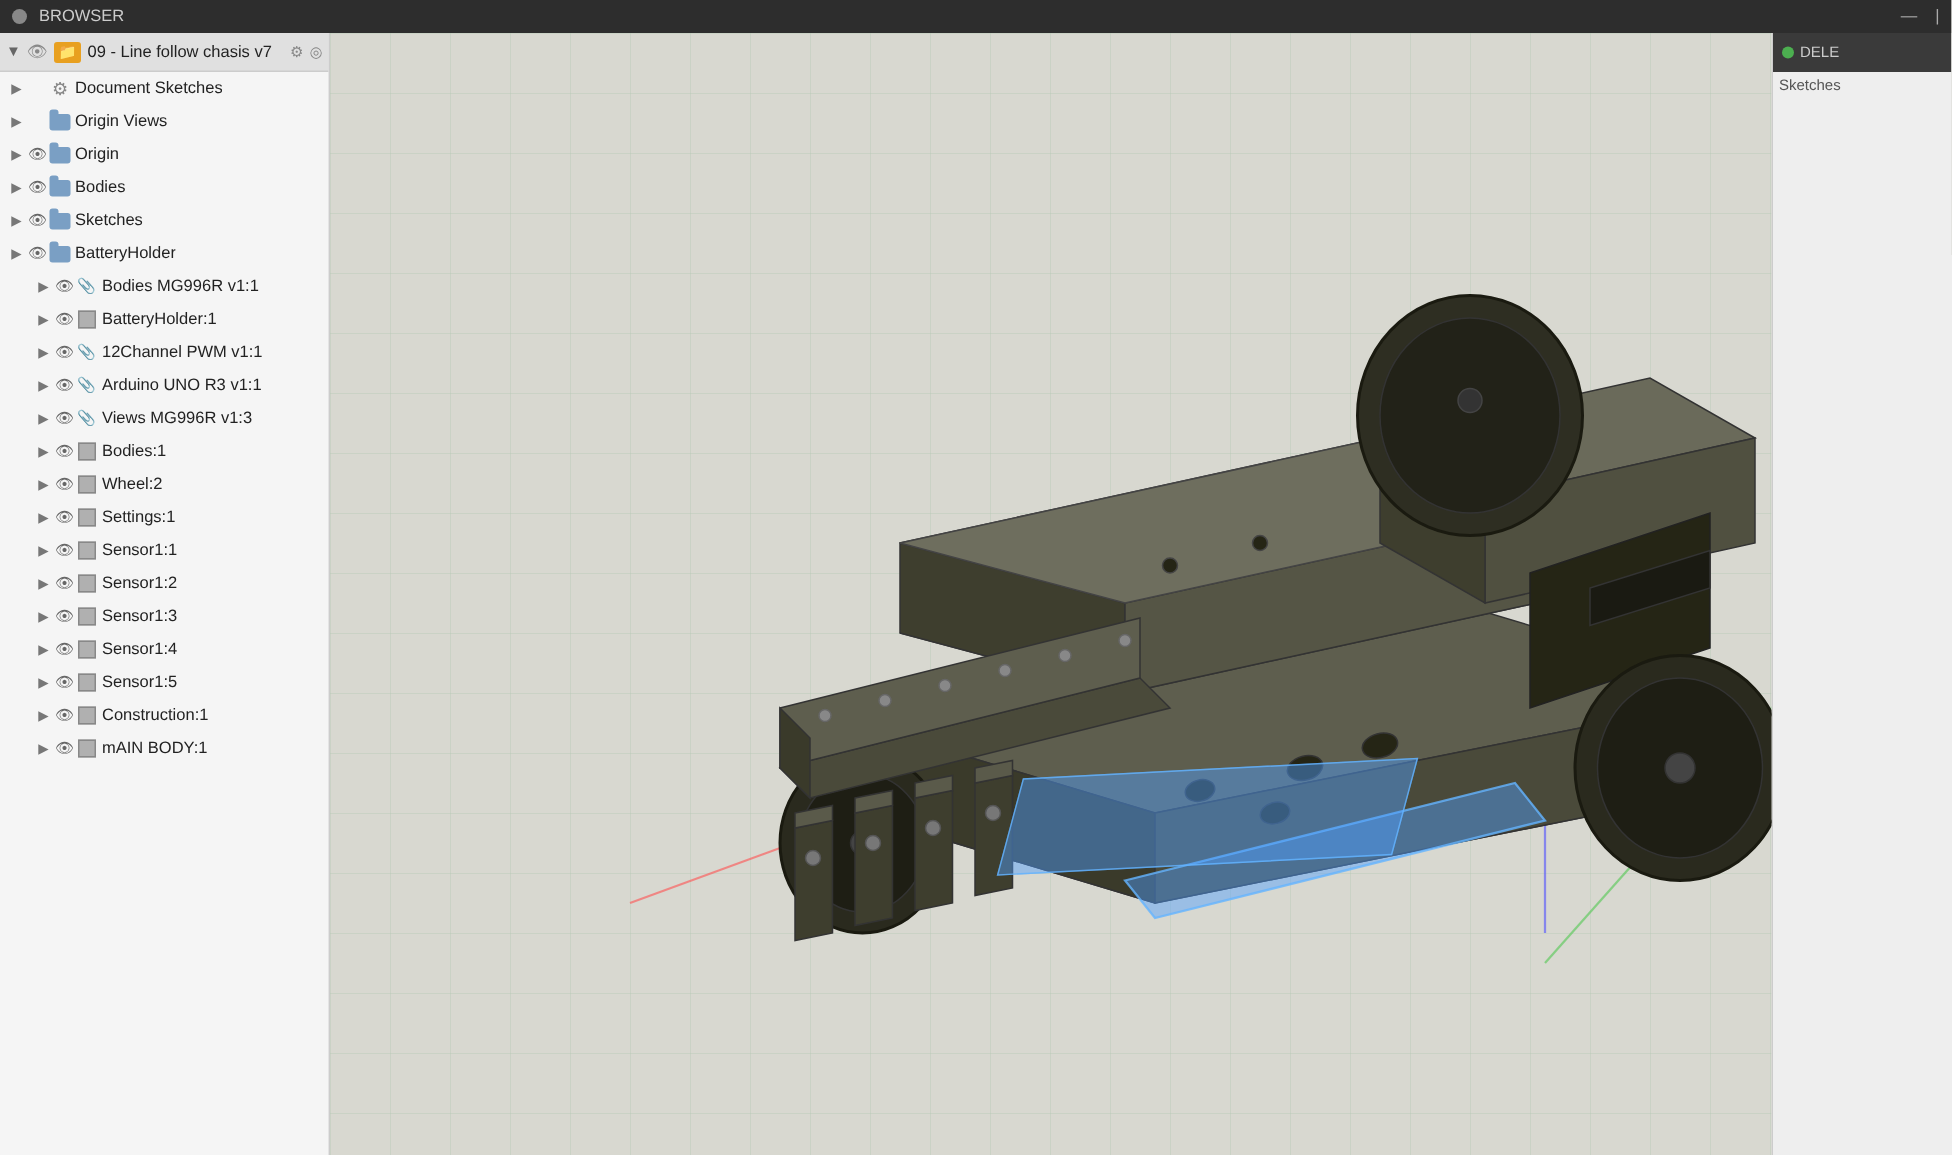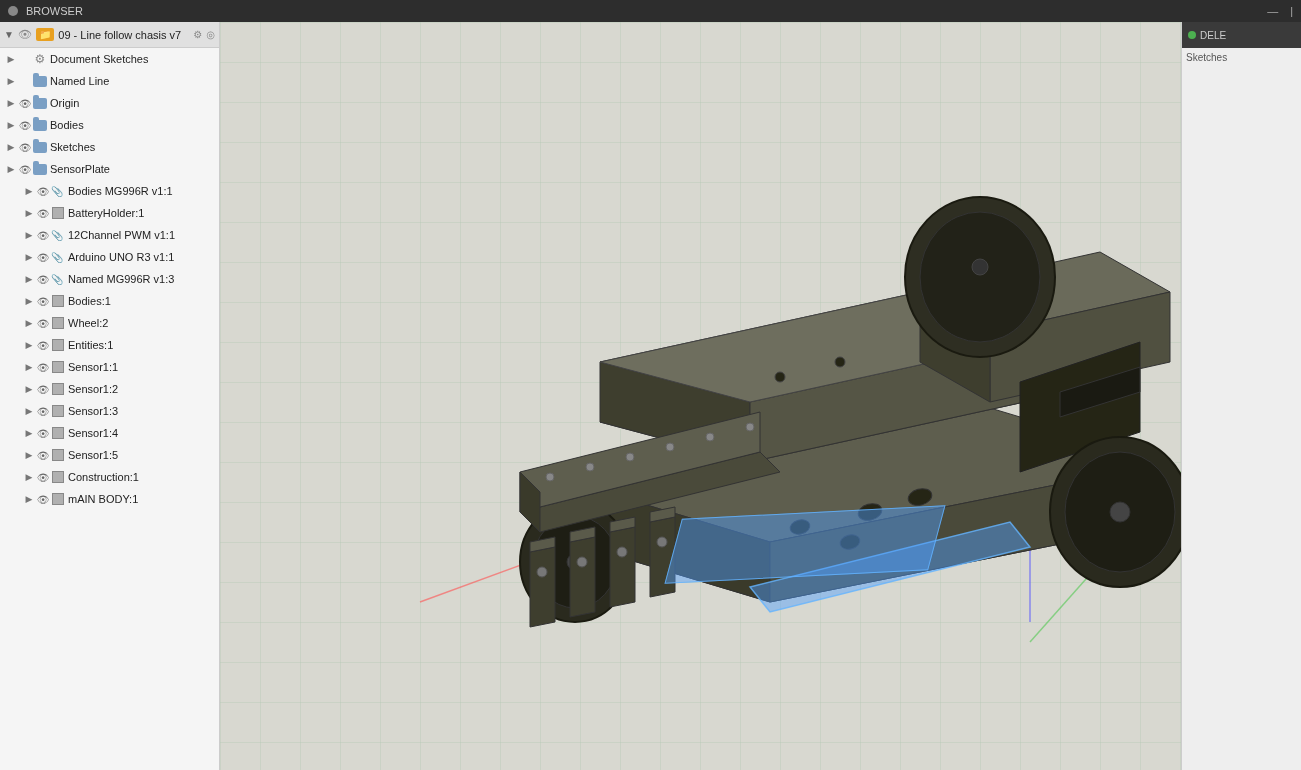--- a/index.html
+++ b/index.html
@@ -235,21 +235,21 @@
           <span style="width: 14px; display: inline-block;"></span>
           <span class="tree-icon" style="color: rgb(136, 136, 136); font-size: 12px;">⚙</span>
           <span class="tree-label">Document Sketches</span>
         </div>
         <div class="tree-row" style="padding-left: 4px;">
           <span class="tree-toggle" style="color: rgb(119, 119, 119);">▶</span>
           <span style="width: 14px; display: inline-block;"></span>
           <span class="tree-icon">
             <div class="folder-icon"></div>
           </span>
-          <span class="tree-label">Named Line</span>
+          <span class="tree-label">Origin Views</span>
         </div>
         <div class="tree-row" style="padding-left: 4px;">
           <span class="tree-toggle" style="color: rgb(119, 119, 119);">▶</span>
           <span class="tree-eye" style="font-size: 10px;">👁</span>
           <span class="tree-icon">
             <div class="folder-icon"></div>
           </span>
           <span class="tree-label">Origin</span>
         </div>
         <div class="tree-row" style="padding-left: 4px;">
@@ -267,21 +267,21 @@
             <div class="folder-icon"></div>
           </span>
           <span class="tree-label">Sketches</span>
         </div>
         <div class="tree-row" style="padding-left: 4px;">
           <span class="tree-toggle" style="color: rgb(119, 119, 119);">▶</span>
           <span class="tree-eye" style="font-size: 10px;">👁</span>
           <span class="tree-icon">
             <div class="folder-icon"></div>
           </span>
-          <span class="tree-label">SensorPlate</span>
+          <span class="tree-label">BatteryHolder</span>
         </div>
         <div class="tree-row" style="padding-left: 22px;">
           <span class="tree-toggle" style="color: rgb(119, 119, 119);">▶</span>
           <span class="tree-eye" style="font-size: 10px;">👁</span>
           <span class="tree-icon" style="font-size: 10px; color: rgb(90, 143, 196);">📎</span>
           <span class="tree-label">Bodies MG996R v1:1</span>
         </div>
         <div class="tree-row" style="padding-left: 22px;">
           <span class="tree-toggle" style="color: rgb(119, 119, 119);">▶</span>
           <span class="tree-eye" style="font-size: 10px;">👁</span>
@@ -299,21 +299,21 @@
         <div class="tree-row" style="padding-left: 22px;">
           <span class="tree-toggle" style="color: rgb(119, 119, 119);">▶</span>
           <span class="tree-eye" style="font-size: 10px;">👁</span>
           <span class="tree-icon" style="font-size: 10px; color: rgb(90, 143, 196);">📎</span>
           <span class="tree-label">Arduino UNO R3 v1:1</span>
         </div>
         <div class="tree-row" style="padding-left: 22px;">
           <span class="tree-toggle" style="color: rgb(119, 119, 119);">▶</span>
           <span class="tree-eye" style="font-size: 10px;">👁</span>
           <span class="tree-icon" style="font-size: 10px; color: rgb(90, 143, 196);">📎</span>
-          <span class="tree-label">Named MG996R v1:3</span>
+          <span class="tree-label">Views MG996R v1:3</span>
         </div>
         <div class="tree-row" style="padding-left: 22px;">
           <span class="tree-toggle" style="color: rgb(119, 119, 119);">▶</span>
           <span class="tree-eye" style="font-size: 10px;">👁</span>
           <span class="tree-icon">
             <div class="body-icon"></div>
           </span>
           <span class="tree-label">Bodies:1</span>
         </div>
         <div class="tree-row" style="padding-left: 22px;">
@@ -323,21 +323,21 @@
             <div class="body-icon"></div>
           </span>
           <span class="tree-label">Wheel:2</span>
         </div>
         <div class="tree-row" style="padding-left: 22px;">
           <span class="tree-toggle" style="color: rgb(119, 119, 119);">▶</span>
           <span class="tree-eye" style="font-size: 10px;">👁</span>
           <span class="tree-icon">
             <div class="body-icon"></div>
           </span>
-          <span class="tree-label">Entities:1</span>
+          <span class="tree-label">Settings:1</span>
         </div>
         <div class="tree-row" style="padding-left: 22px;">
           <span class="tree-toggle" style="color: rgb(119, 119, 119);">▶</span>
           <span class="tree-eye" style="font-size: 10px;">👁</span>
           <span class="tree-icon">
             <div class="body-icon"></div>
           </span>
           <span class="tree-label">Sensor1:1</span>
         </div>
         <div class="tree-row" style="padding-left: 22px;">

